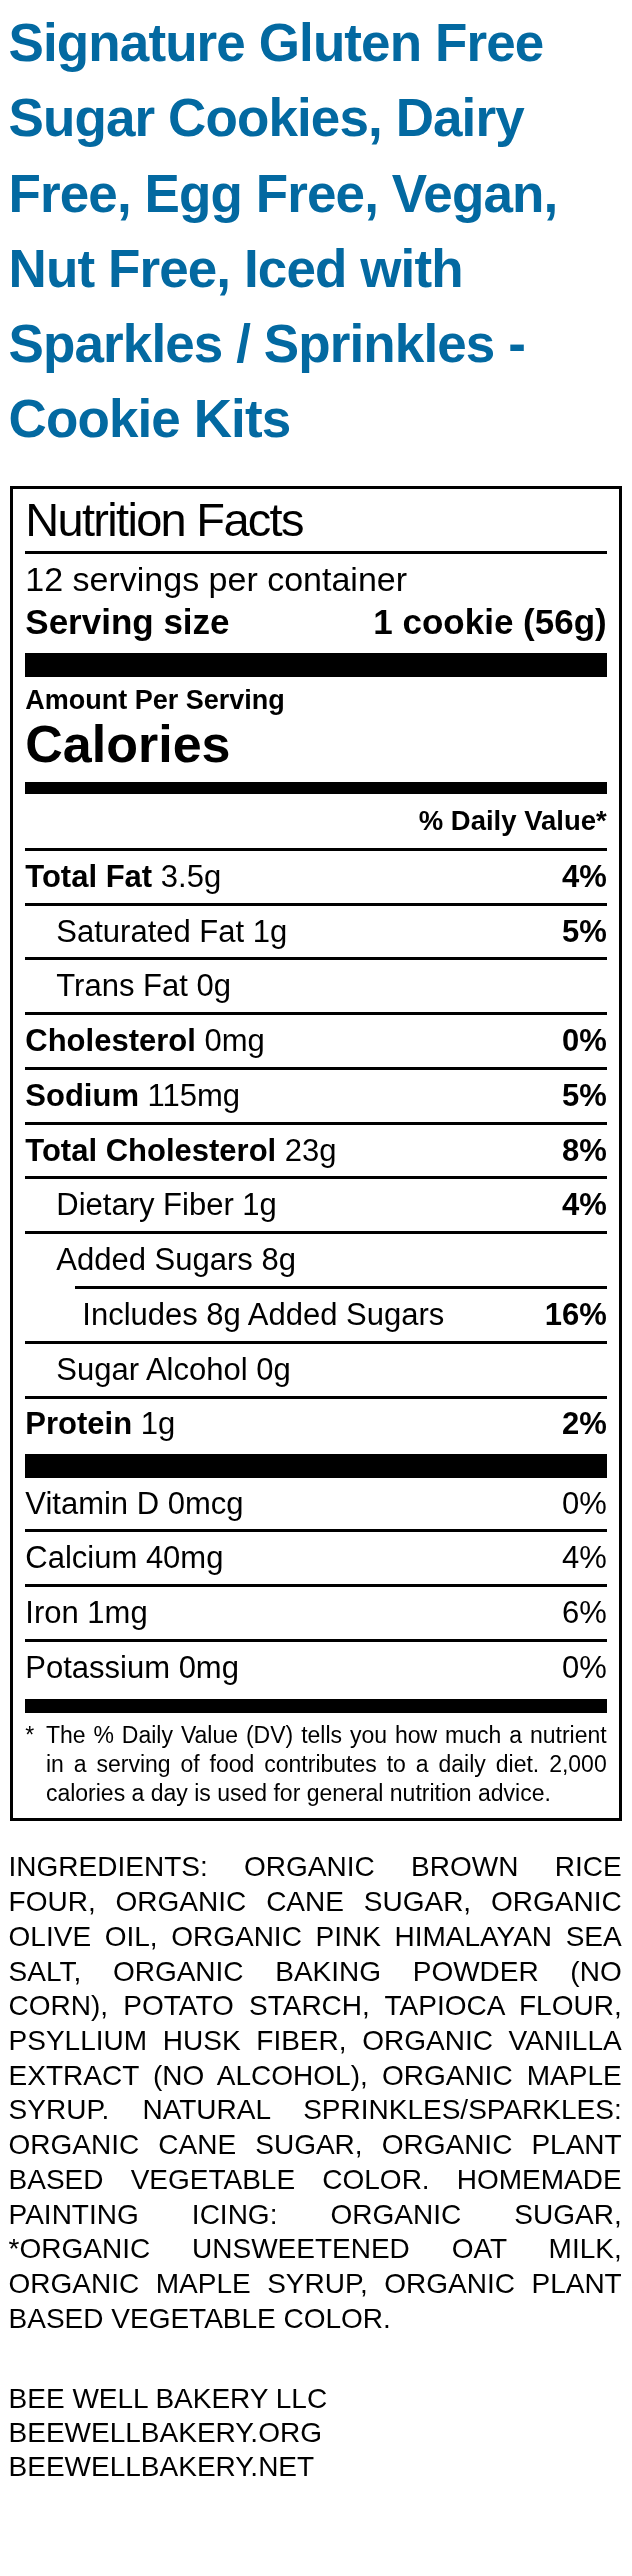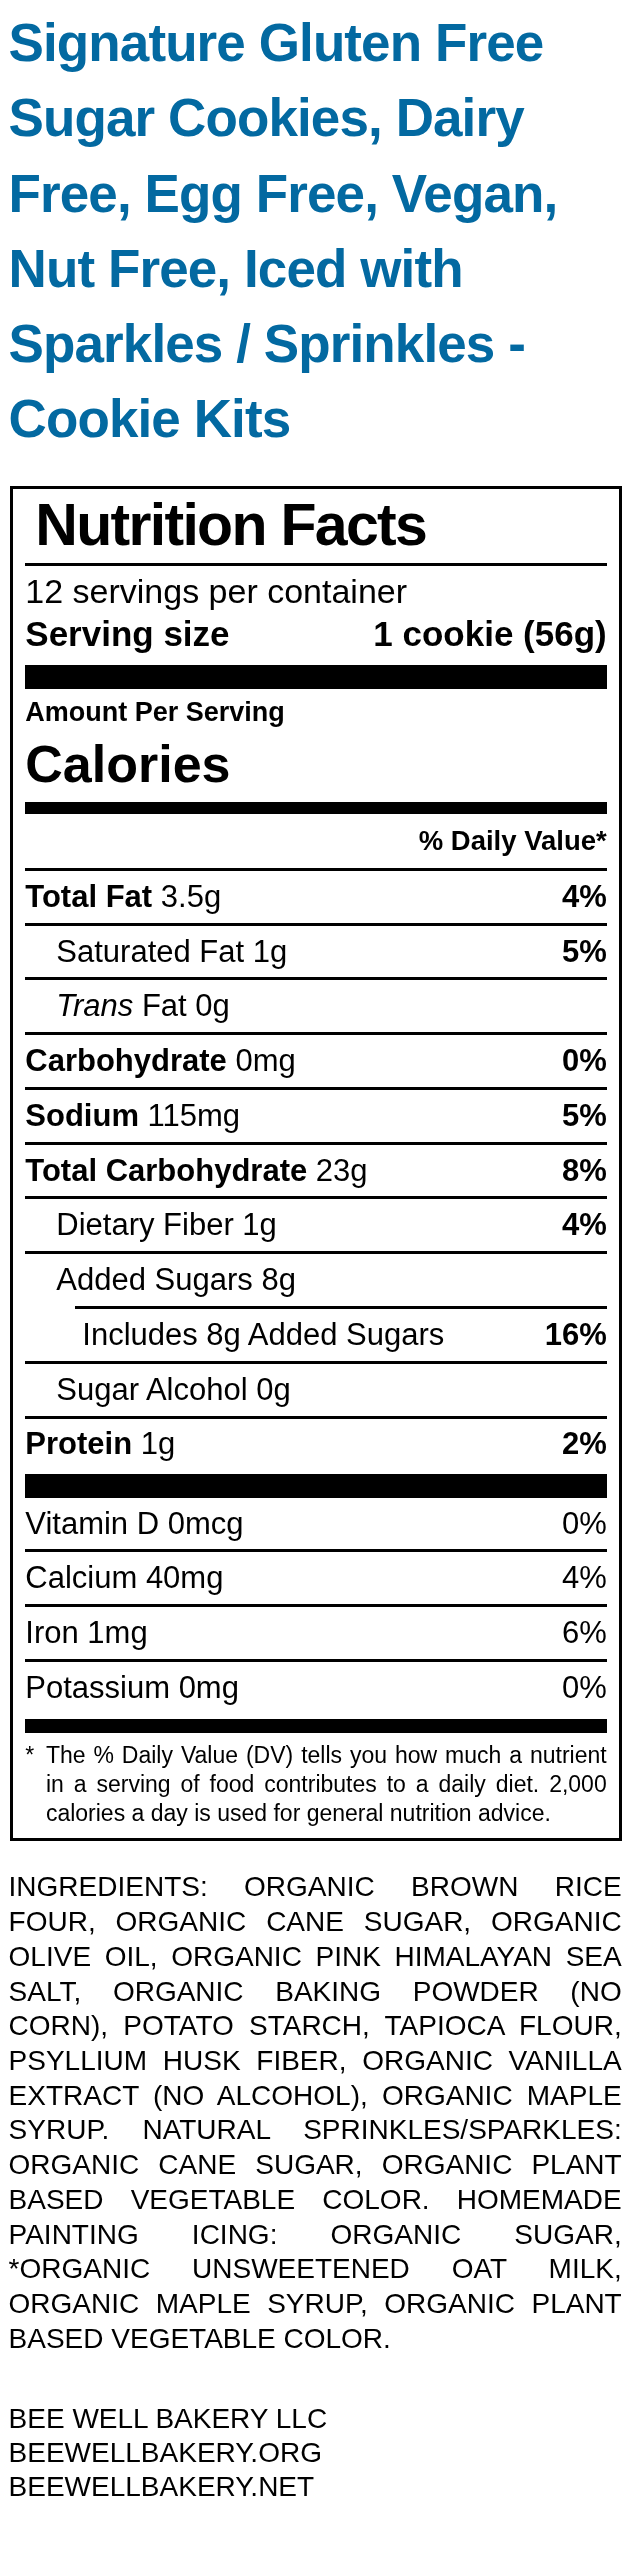--- a/index.html
+++ b/index.html
@@ -22,26 +22,25 @@
   }
 
   
   .nf-box {
     margin: 29px 10.3px 0 10.3px;
     border: 3.4px solid #000;
     padding: 6.9px 12px 10.3px 12px;
     background: #fff;
   }
   .nf-title {
-    font-size: 59px;
-    font-weight: 700;
+    font-size: 47px;
+    font-weight: 400;
     letter-spacing: -1.7px;
     line-height: 1.0;
     white-space: nowrap;
-    margin-left: 10px;
   }
   .rule {
     border: none;
     border-top: 3.4px solid #000;
     margin: 8.6px 0 5.2px 0;
   }
   .sep {
     border: none;
     border-top: 3.4px solid #000;
     margin: 0;
@@ -69,21 +68,21 @@
   }
   .aps {
     font-size: 27px;
     font-weight: 700;
     line-height: 1.1;
   }
   .calories-row {
     display: flex;
     justify-content: space-between;
     align-items: flex-end;
-    margin-top: 8px;
+    margin-top: 0;
   }
   .calories-label {
     font-size: 52px;
     font-weight: 700;
     line-height: 1.1;
   }
   .calories-value {
     font-size: 82px;
     font-weight: 700;
     line-height: 0.92;
@@ -103,21 +102,21 @@
     display: flex;
     justify-content: space-between;
     align-items: flex-end;
     font-size: 31px;
     line-height: 1.2;
     padding: 6.9px 0 7.7px 0;
   }
   .ind1 { padding-left: 31px; }
   .ind2 { padding-left: 57px; }
   .b { font-weight: 700; }
-  .it { font-style: italic; }
+  .it { }
   .dv-bold { font-weight: 700; }
   .bar-thick2 {
     height: 24px;
     background: #000;
     margin: 3.4px 0 0 0;
   }
   .bar-footer {
     height: 13.7px;
     background: #000;
     margin: 5.2px 0 8.6px 0;
@@ -191,33 +190,33 @@
     <span class="dv-bold">5%</span>
   </div>
 
   <div class="sep"></div>
   <div class="nf-row ind1">
     <span><span class="it">Trans</span> <span>Fat 0g</span></span>
   </div>
 
   <div class="sep"></div>
   <div class="nf-row">
-    <span><span class="b">Carbohydrate</span> <span>0mg</span></span>
+    <span><span class="b">Cholesterol</span> <span>0mg</span></span>
     <span class="dv-bold">0%</span>
   </div>
 
   <div class="sep"></div>
   <div class="nf-row">
     <span><span class="b">Sodium</span> <span>115mg</span></span>
     <span class="dv-bold">5%</span>
   </div>
 
   <div class="sep"></div>
   <div class="nf-row">
-    <span><span class="b">Total Carbohydrate</span> <span>23g</span></span>
+    <span><span class="b">Total Cholesterol</span> <span>23g</span></span>
     <span class="dv-bold">8%</span>
   </div>
 
   <div class="sep"></div>
   <div class="nf-row ind1">
     <span>Dietary Fiber 1g</span>
     <span class="dv-bold">4%</span>
   </div>
 
   <div class="sep"></div>

